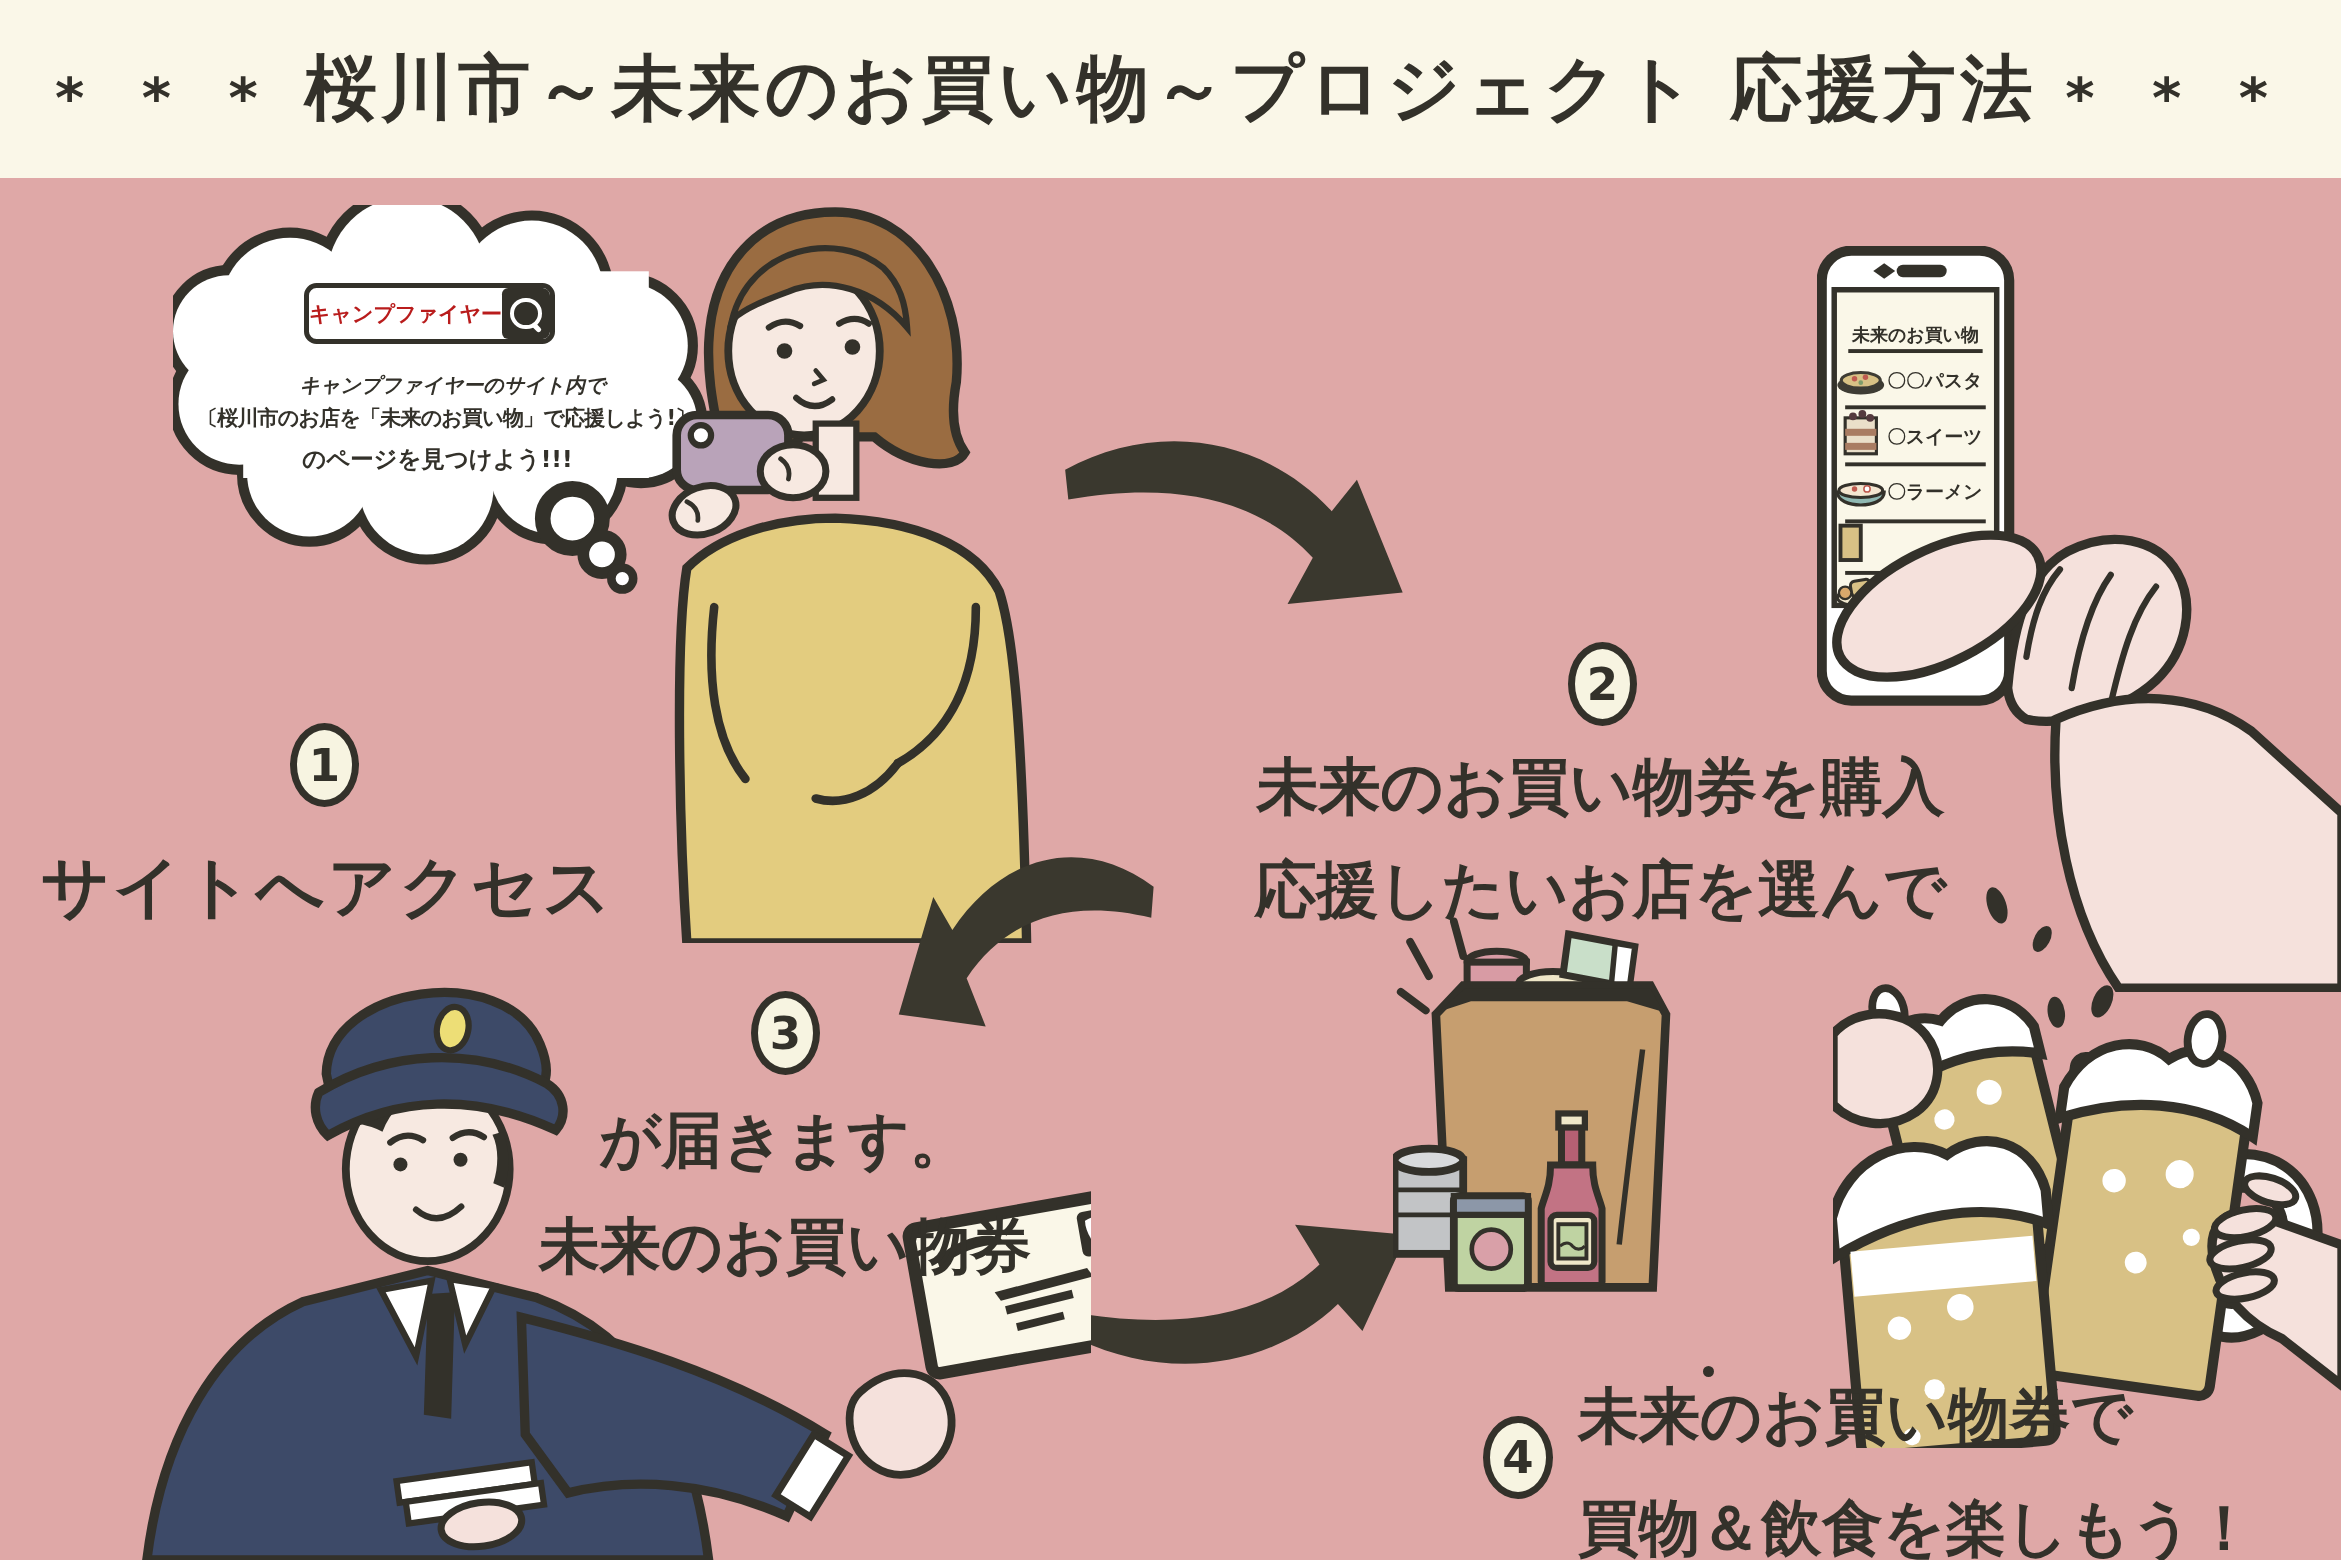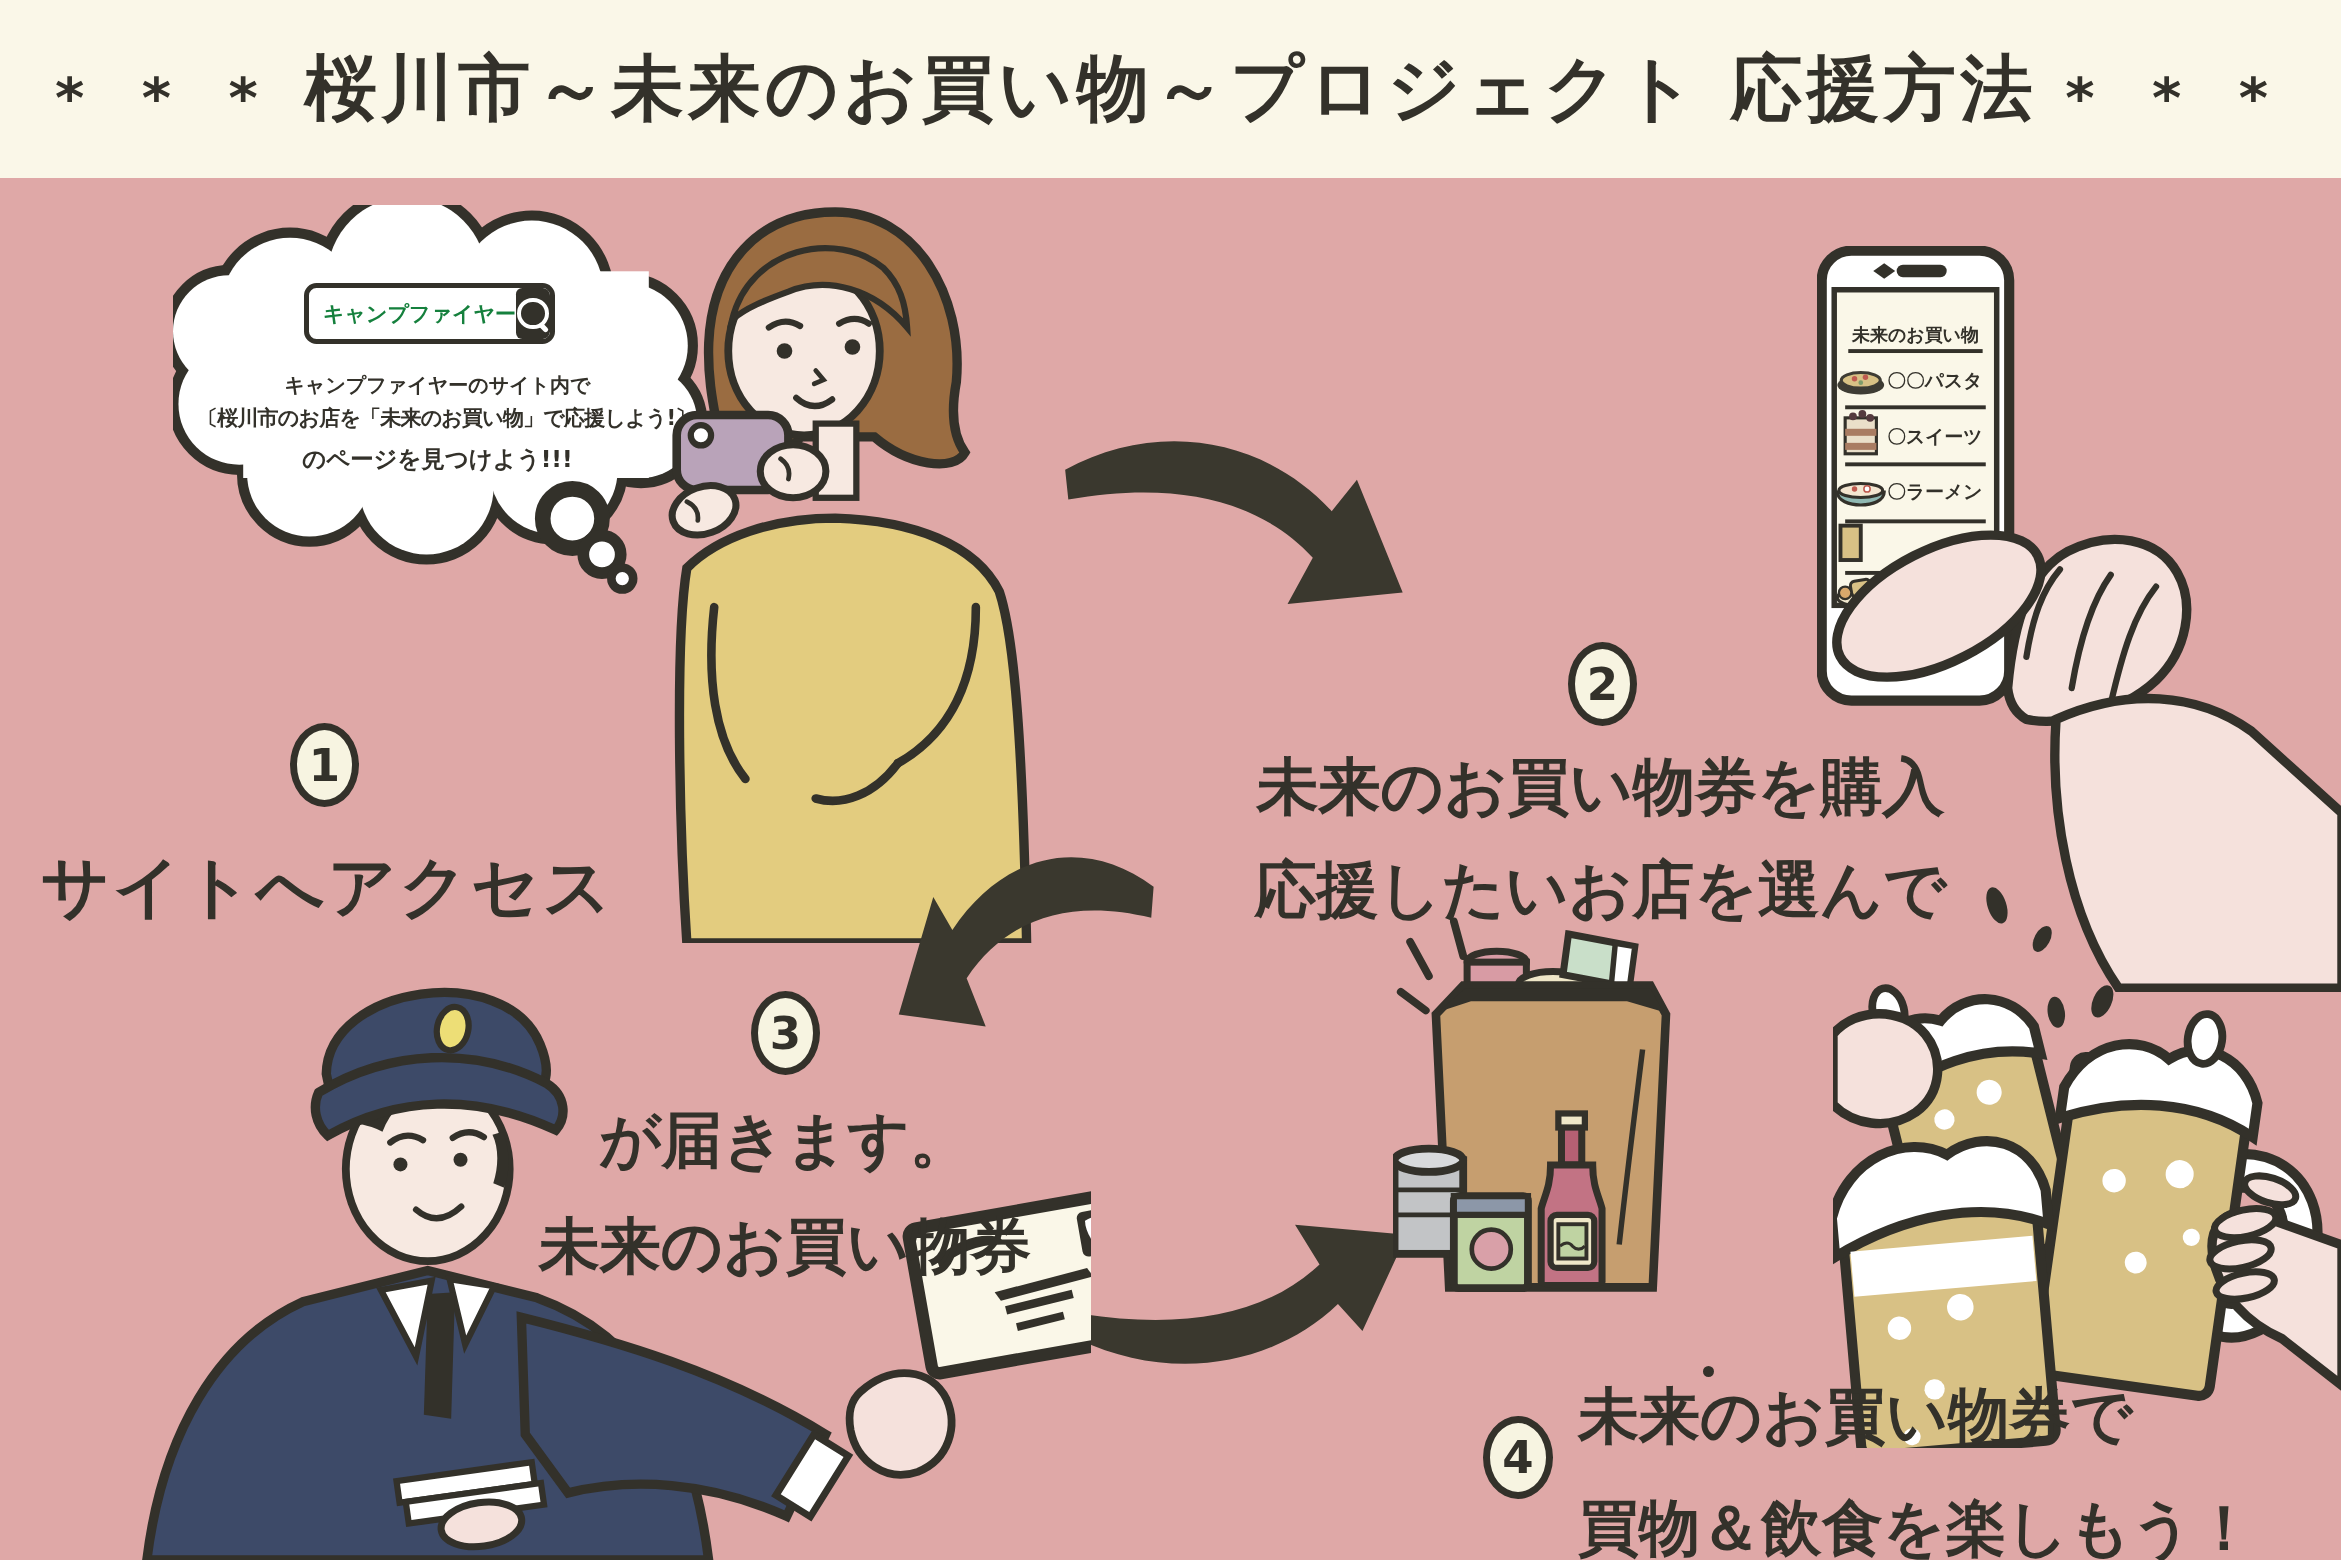--- a/index.html
+++ b/index.html
@@ -3,26 +3,26 @@
 <meta charset="utf-8">
 <style>
   html,body{margin:0;padding:0;}
   body{width:2342px;height:1561px;overflow:hidden;font-family:"DejaVu Sans","Liberation Sans",sans-serif;}
   .poster{position:relative;width:2342px;height:1561px;background:#DFA8A7;overflow:hidden;}
   .abs{position:absolute;}
   .band{left:0;top:0;width:2342px;height:178px;background:#FAF7E8;display:flex;align-items:center;justify-content:center;}
   .title{font-size:72px;font-weight:bold;color:#33312A;letter-spacing:4.7px;white-space:nowrap;display:flex;align-items:center;gap:28px;}
   .stars{font-size:56px;letter-spacing:19px;transform:translateY(7.8px);}
   .search-bar{left:304px;top:283px;width:251px;height:61px;background:#FFFFFF;border:5.5px solid #33312A;border-radius:12.5px;box-sizing:border-box;display:flex;align-items:center;overflow:hidden;}
-  .search-text{flex:1;font-size:21px;font-weight:bold;color:#15803d;padding-left:14px;white-space:nowrap;}
+  .search-text{flex:1;font-size:21px;font-weight:bold;color:#b91c1c;white-space:nowrap;}
   .search-btn{width:58px;height:100%;background:#33312A;border-radius:6.2px;display:flex;align-items:center;justify-content:center;position:relative;}
   .mag{width:23.4px;height:23.4px;border:4.7px solid #fff;border-radius:50%;position:relative;}
   .mag::after{content:"";position:absolute;width:4.7px;height:11px;background:#fff;left:20px;top:20px;transform:rotate(-45deg);border-radius:2.3px;}
   .bub-line{color:#33312A;font-weight:bold;text-align:center;white-space:nowrap;}
-  .bl1{left:219px;top:372px;width:437px;font-size:20px;}
+  .bl1{left:234px;top:372px;width:437px;font-size:20px;font-style:italic;}
   .bl2{left:197px;top:404px;width:484px;font-size:21px;letter-spacing:-0.8px;}
   .bl3{left:219px;top:443px;width:437px;font-size:23.4px;}
   .step-circle{background:#F7F4E1;border:7px solid #33312A;border-radius:50%;box-sizing:border-box;display:flex;align-items:center;justify-content:center;font-size:45px;font-weight:bold;color:#33312A;}
   .c1{left:290px;top:723px;width:69px;height:84px;}
   .c2{left:1568px;top:642px;width:69px;height:84px;}
   .c3{left:751px;top:991px;width:69px;height:84px;}
   .c4{left:1483px;top:1416px;width:70px;height:83px;}
   .step-text{color:#33312A;font-weight:bold;white-space:nowrap;}
   .t1{left:41px;top:834px;font-size:67px;letter-spacing:3.1px;margin-top:8px;}
   .t2{left:1222px;top:735px;width:757px;text-align:center;font-size:62px;line-height:103px;}

